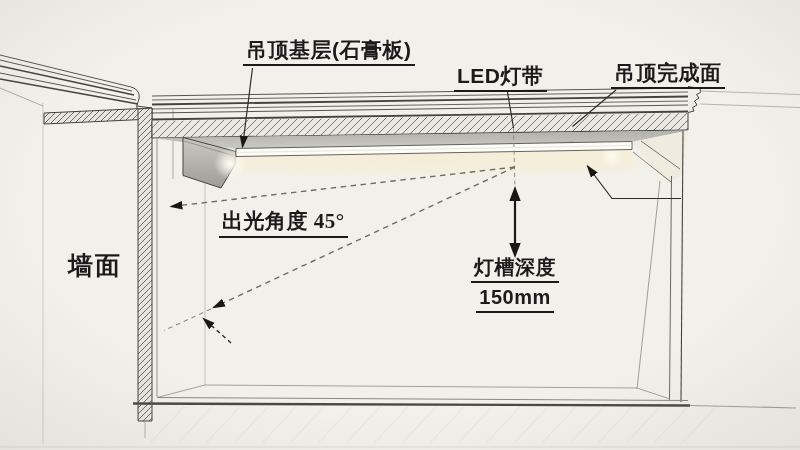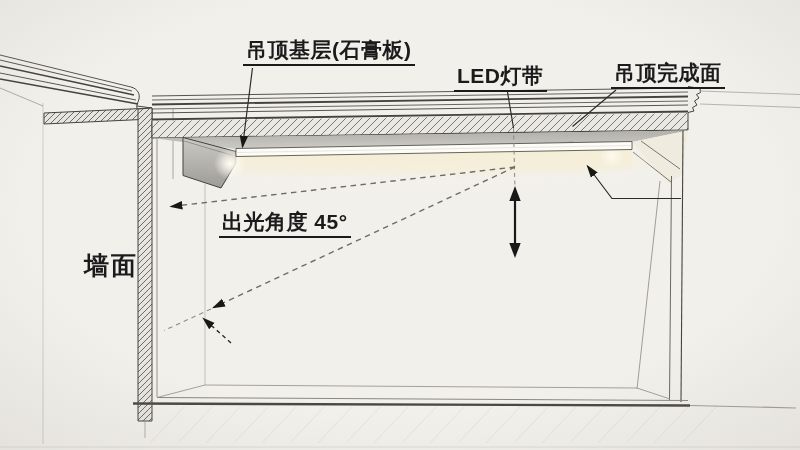--- a/index.html
+++ b/index.html
@@ -186,21 +186,25 @@
 
   <div class="lbl" style="left:454px;top:64px;">
     <span class="ul">LED灯带</span>
   </div>
 
   <div class="lbl" style="left:611px;top:61px;">
     <span class="ul">吊顶完成面</span>
   </div>
 
 
-  <div class="lbl" style="left:219px;top:210px;">
+  <div class="lbl" style="left:219px;top:210px;font-family:Liberation Serif, serif;">
     <span class="ul">出光角度 45°</span>
   </div>
 
-  <div class="lbl lbl-wall" style="left:84px;top:252px;">墙面</div>
-
+  <div class="lbl lbl-wall" style="left:68px;top:252px;">墙面</div>
+
+  <div class="lbl lbl-depth" style="left:462px;top:256px;width:106px;font-size:20px;">
+    <span class="ul">灯槽深度</span><br>
+    <span class="ul">150mm</span>
+  </div>
 
 
 </div>
 
 </body></html>

